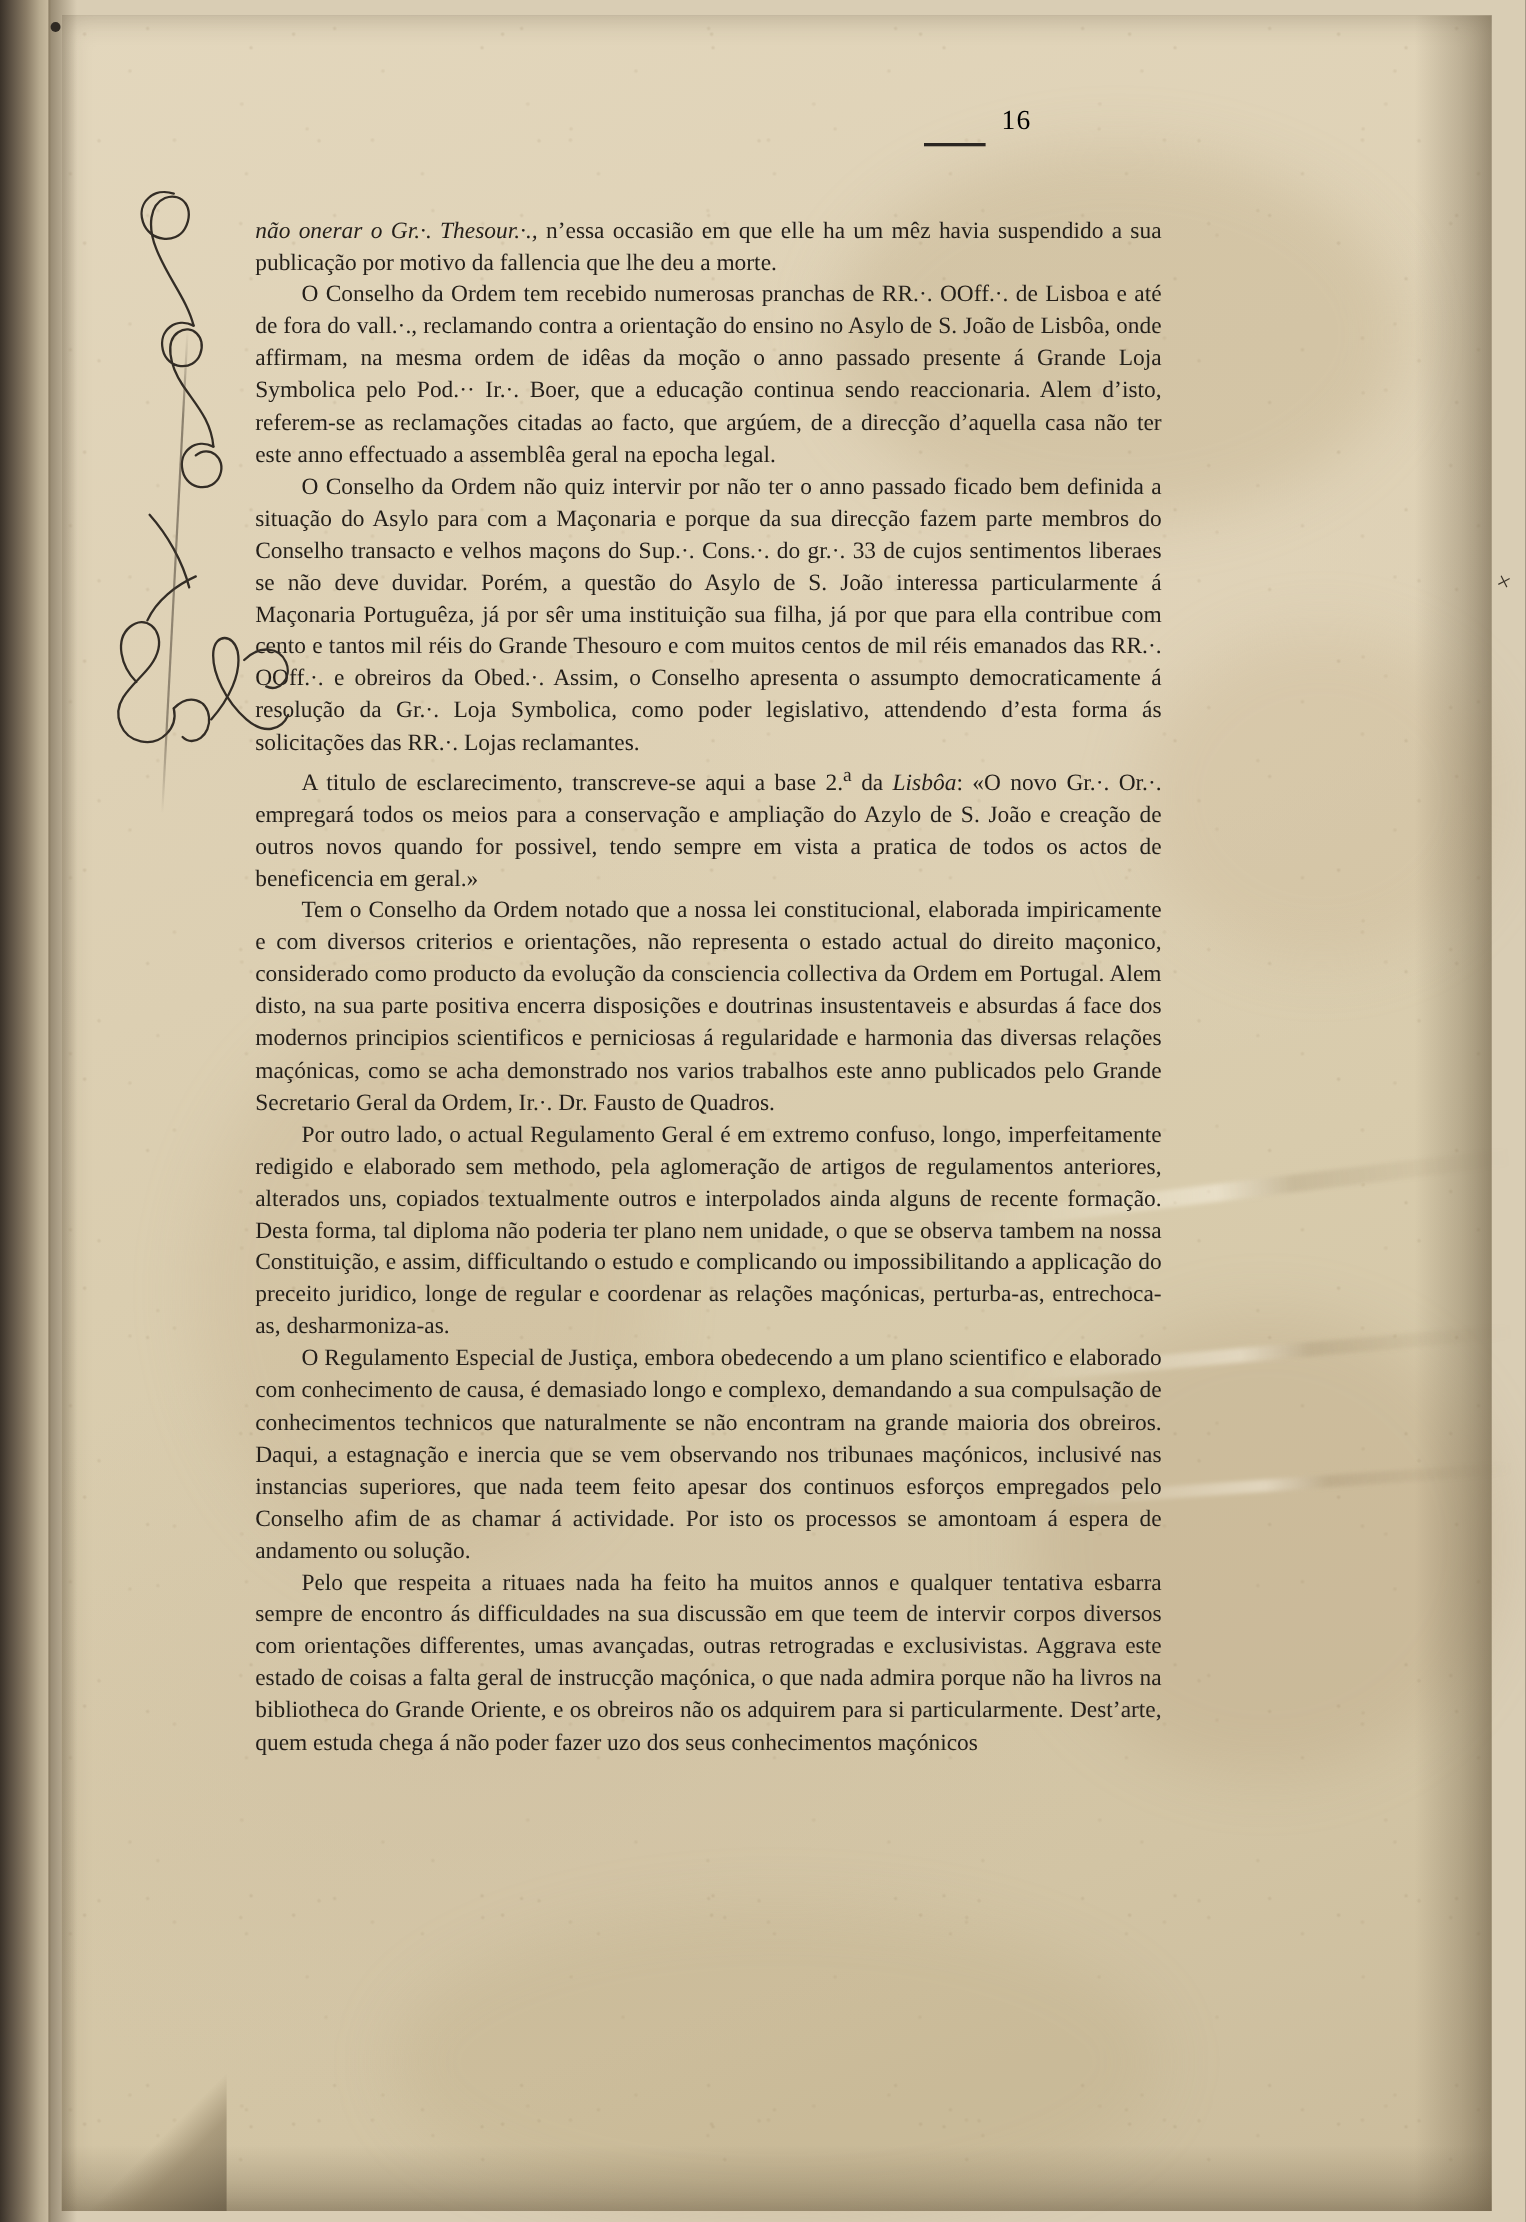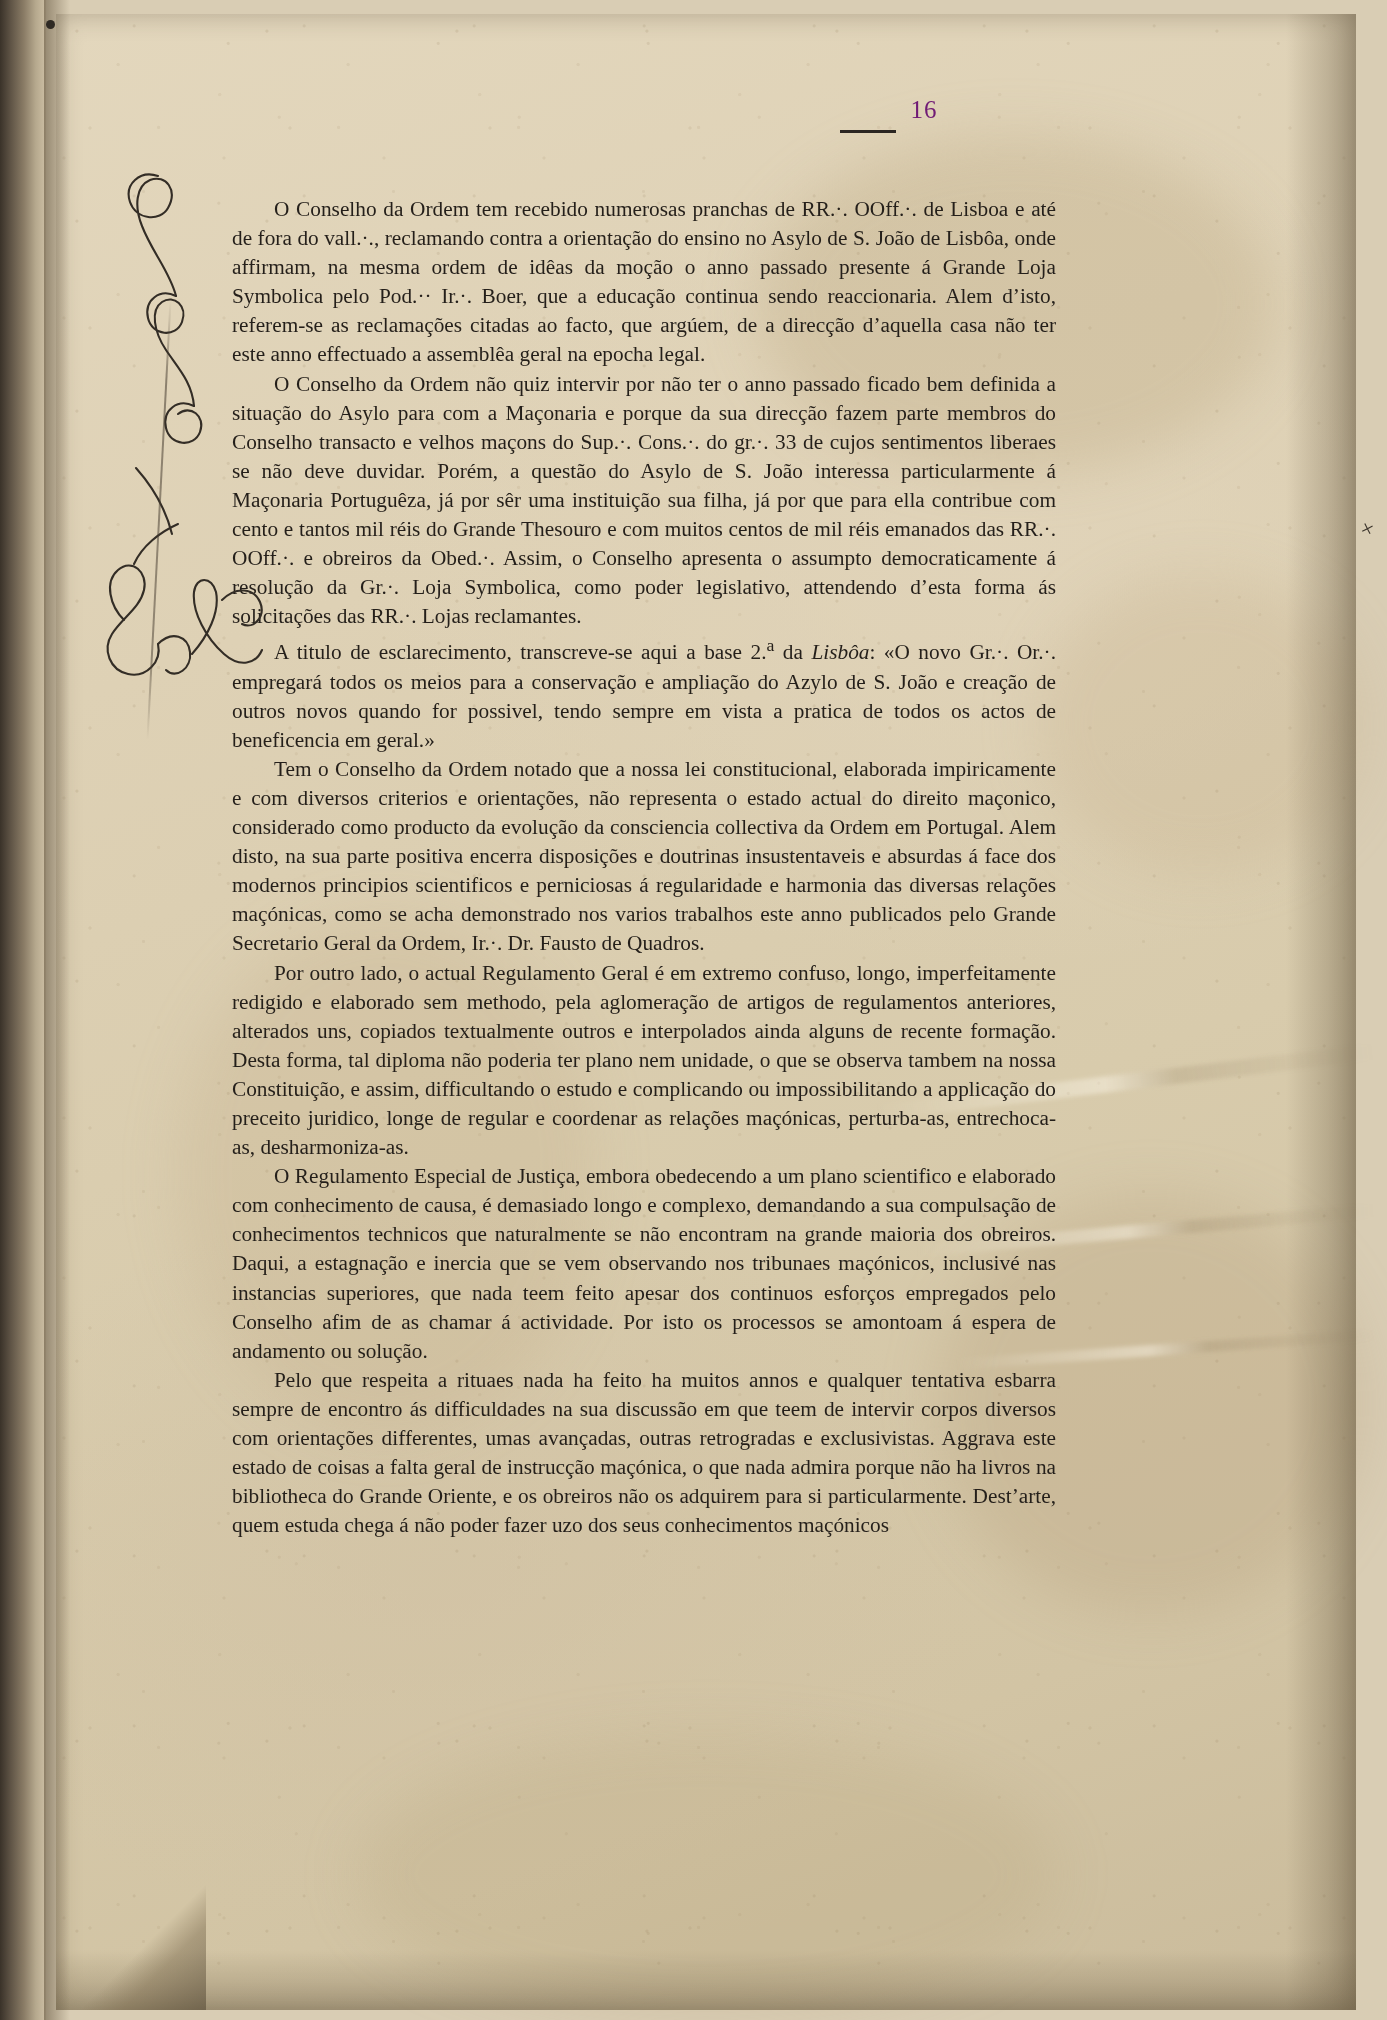--- a/index.html
+++ b/index.html
@@ -134,21 +134,21 @@
     z-index: 7;
     left: 232px;
     top: 96px;
     width: 824px;
   }
 
   .folio {
     text-align: center;
     font-size: 25px;
     letter-spacing: 1px;
-    color: #701a75;
+    color: #000000;
     margin: 0 0 6px 0;
     padding-left: 560px;
   }
   .folio-rule {
     width: 56px;
     height: 3px;
     background: #2b2622;
     margin: 2px 0 0 608px;
   }
 
@@ -249,20 +249,21 @@
       <path d="M82 356 C64 364, 46 378, 38 396"></path>
     </g>
   </svg>
   <div class="pencil-line"></div>
   <div class="margin-tick">×</div>
 
   <div class="content">
     <div class="folio">16</div>
     <div class="folio-rule"></div>
     <div class="body" id="body-text">
+        <p class="noindent"><span class="it">não onerar o Gr.·. Thesour.·., </span><span>n’essa occasião em que elle ha um mêz havia suspendido a sua publicação por motivo da fallencia que lhe deu a morte.</span></p>
         <p><span>O Conselho da Ordem tem recebido numerosas pranchas de RR.·. OOff.·. de Lisboa e até de fora do vall.·., reclamando contra a orientação do ensino no Asylo de S. João de Lisbôa, onde affirmam, na mesma ordem de idêas da moção o anno passado presente á Grande Loja Symbolica pelo Pod.·· Ir.·. Boer, que a educação continua sendo reaccionaria. Alem d’isto, referem-se as reclamações citadas ao facto, que argúem, de a direcção d’aquella casa não ter este anno effectuado a assemblêa geral na epocha legal.</span></p>
         <p><span>O Conselho da Ordem não quiz intervir por não ter o anno passado ficado bem definida a situação do Asylo para com a Maçonaria e porque da sua direcção fazem parte membros do Conselho transacto e velhos maçons do Sup.·. Cons.·. do gr.·. 33 de cujos sentimentos liberaes se não deve duvidar. Porém, a questão do Asylo de S. João interessa particularmente á Maçonaria Portuguêza, já por sêr uma instituição sua filha, já por que para ella contribue com cento e tantos mil réis do Grande Thesouro e com muitos centos de mil réis emanados das RR.·. OOff.·. e obreiros da Obed.·. Assim, o Conselho apresenta o assumpto democraticamente á resolução da Gr.·. Loja Symbolica, como poder legislativo, attendendo d’esta forma ás solicitações das RR.·. Lojas reclamantes.</span></p>
         <p><span>A titulo de esclarecimento, transcreve-se aqui a base 2.</span><sup>a</sup><span> da </span><span class="it">Lisbôa</span><span>: «O novo Gr.·. Or.·. empregará todos os meios para a conservação e ampliação do Azylo de S. João e creação de outros novos quando for possivel, tendo sempre em vista a pratica de todos os actos de beneficencia em geral.»</span></p>
         <p><span>Tem o Conselho da Ordem notado que a nossa lei constitucional, elaborada impiricamente e com diversos criterios e orientações, não representa o estado actual do direito maçonico, considerado como producto da evolução da consciencia collectiva da Ordem em Portugal. Alem disto, na sua parte positiva encerra disposições e doutrinas insustentaveis e absurdas á face dos modernos principios scientificos e perniciosas á regularidade e harmonia das diversas relações maçónicas, como se acha demonstrado nos varios trabalhos este anno publicados pelo Grande Secretario Geral da Ordem, Ir.·. Dr. Fausto de Quadros.</span></p>
         <p><span>Por outro lado, o actual Regulamento Geral é em extremo confuso, longo, imperfeitamente redigido e elaborado sem methodo, pela aglomeração de artigos de regulamentos anteriores, alterados uns, copiados textualmente outros e interpolados ainda alguns de recente formação. Desta forma, tal diploma não poderia ter plano nem unidade, o que se observa tambem na nossa Constituição, e assim, difficultando o estudo e complicando ou impossibilitando a applicação do preceito juridico, longe de regular e coordenar as relações maçónicas, perturba-as, entrechoca-as, desharmoniza-as.</span></p>
         <p><span>O Regulamento Especial de Justiça, embora obedecendo a um plano scientifico e elaborado com conhecimento de causa, é demasiado longo e complexo, demandando a sua compulsação de conhecimentos technicos que naturalmente se não encontram na grande maioria dos obreiros. Daqui, a estagnação e inercia que se vem observando nos tribunaes maçónicos, inclusivé nas instancias superiores, que nada teem feito apesar dos continuos esforços empregados pelo Conselho afim de as chamar á actividade. Por isto os processos se amontoam á espera de andamento ou solução.</span></p>
         <p><span>Pelo que respeita a rituaes nada ha feito ha muitos annos e qualquer tentativa esbarra sempre de encontro ás difficuldades na sua discussão em que teem de intervir corpos diversos com orientações differentes, umas avançadas, outras retrogradas e exclusivistas. Aggrava este estado de coisas a falta geral de instrucção maçónica, o que nada admira porque não ha livros na bibliotheca do Grande Oriente, e os obreiros não os adquirem para si particularmente. Dest’arte, quem estuda chega á não poder fazer uzo dos seus conhecimentos maçónicos</span></p>
       </div>
   </div>
 

